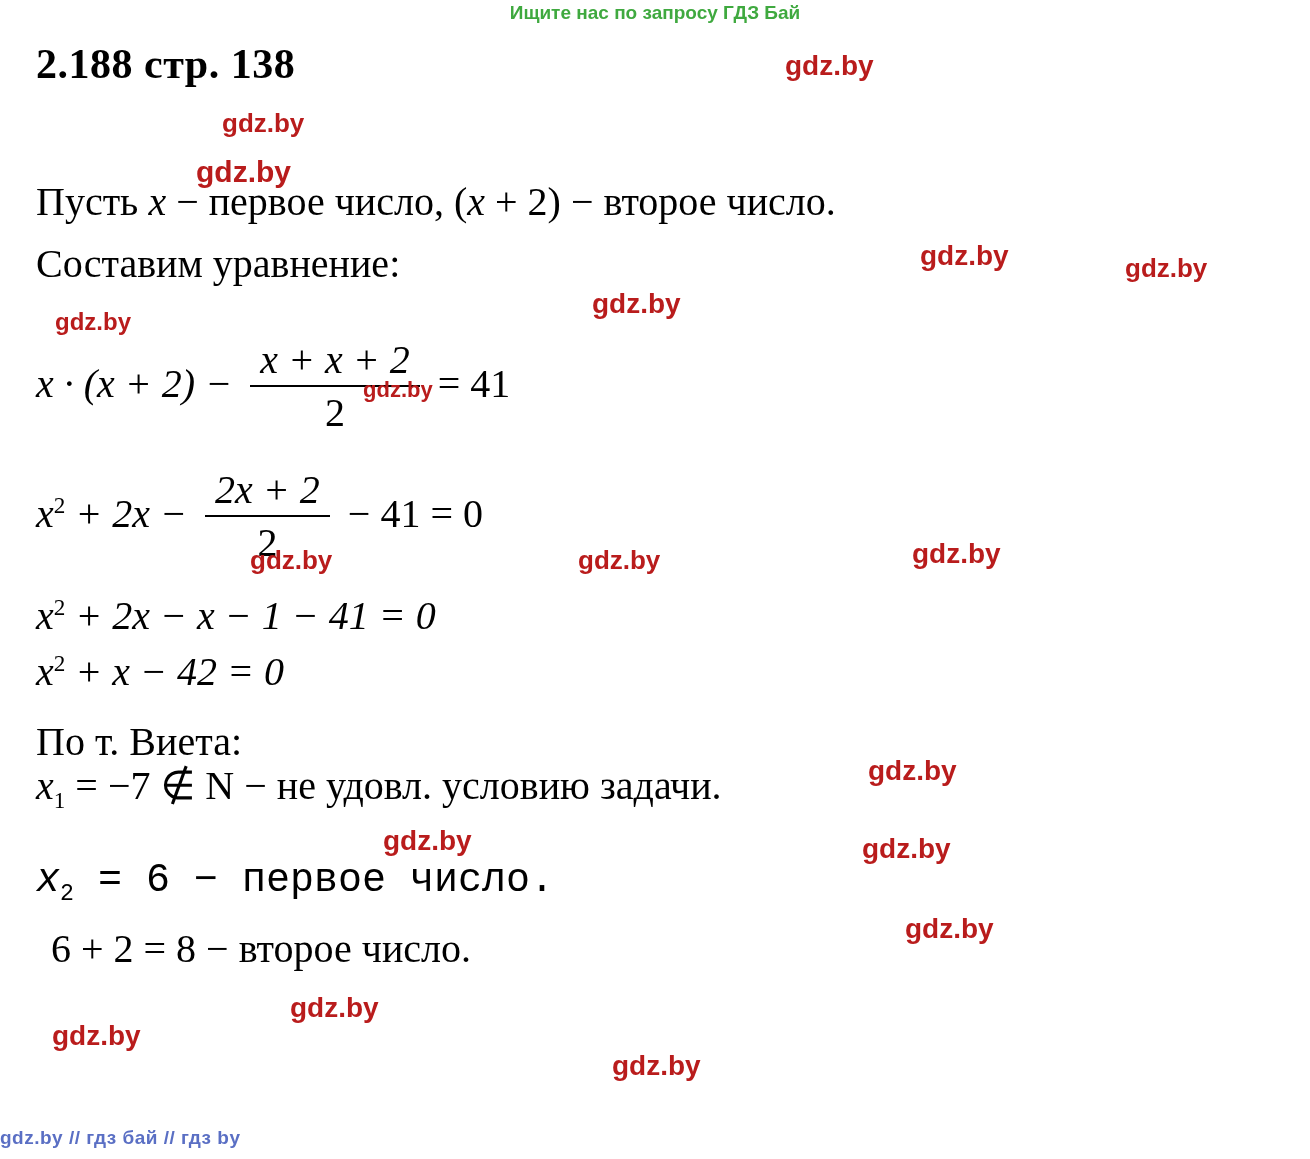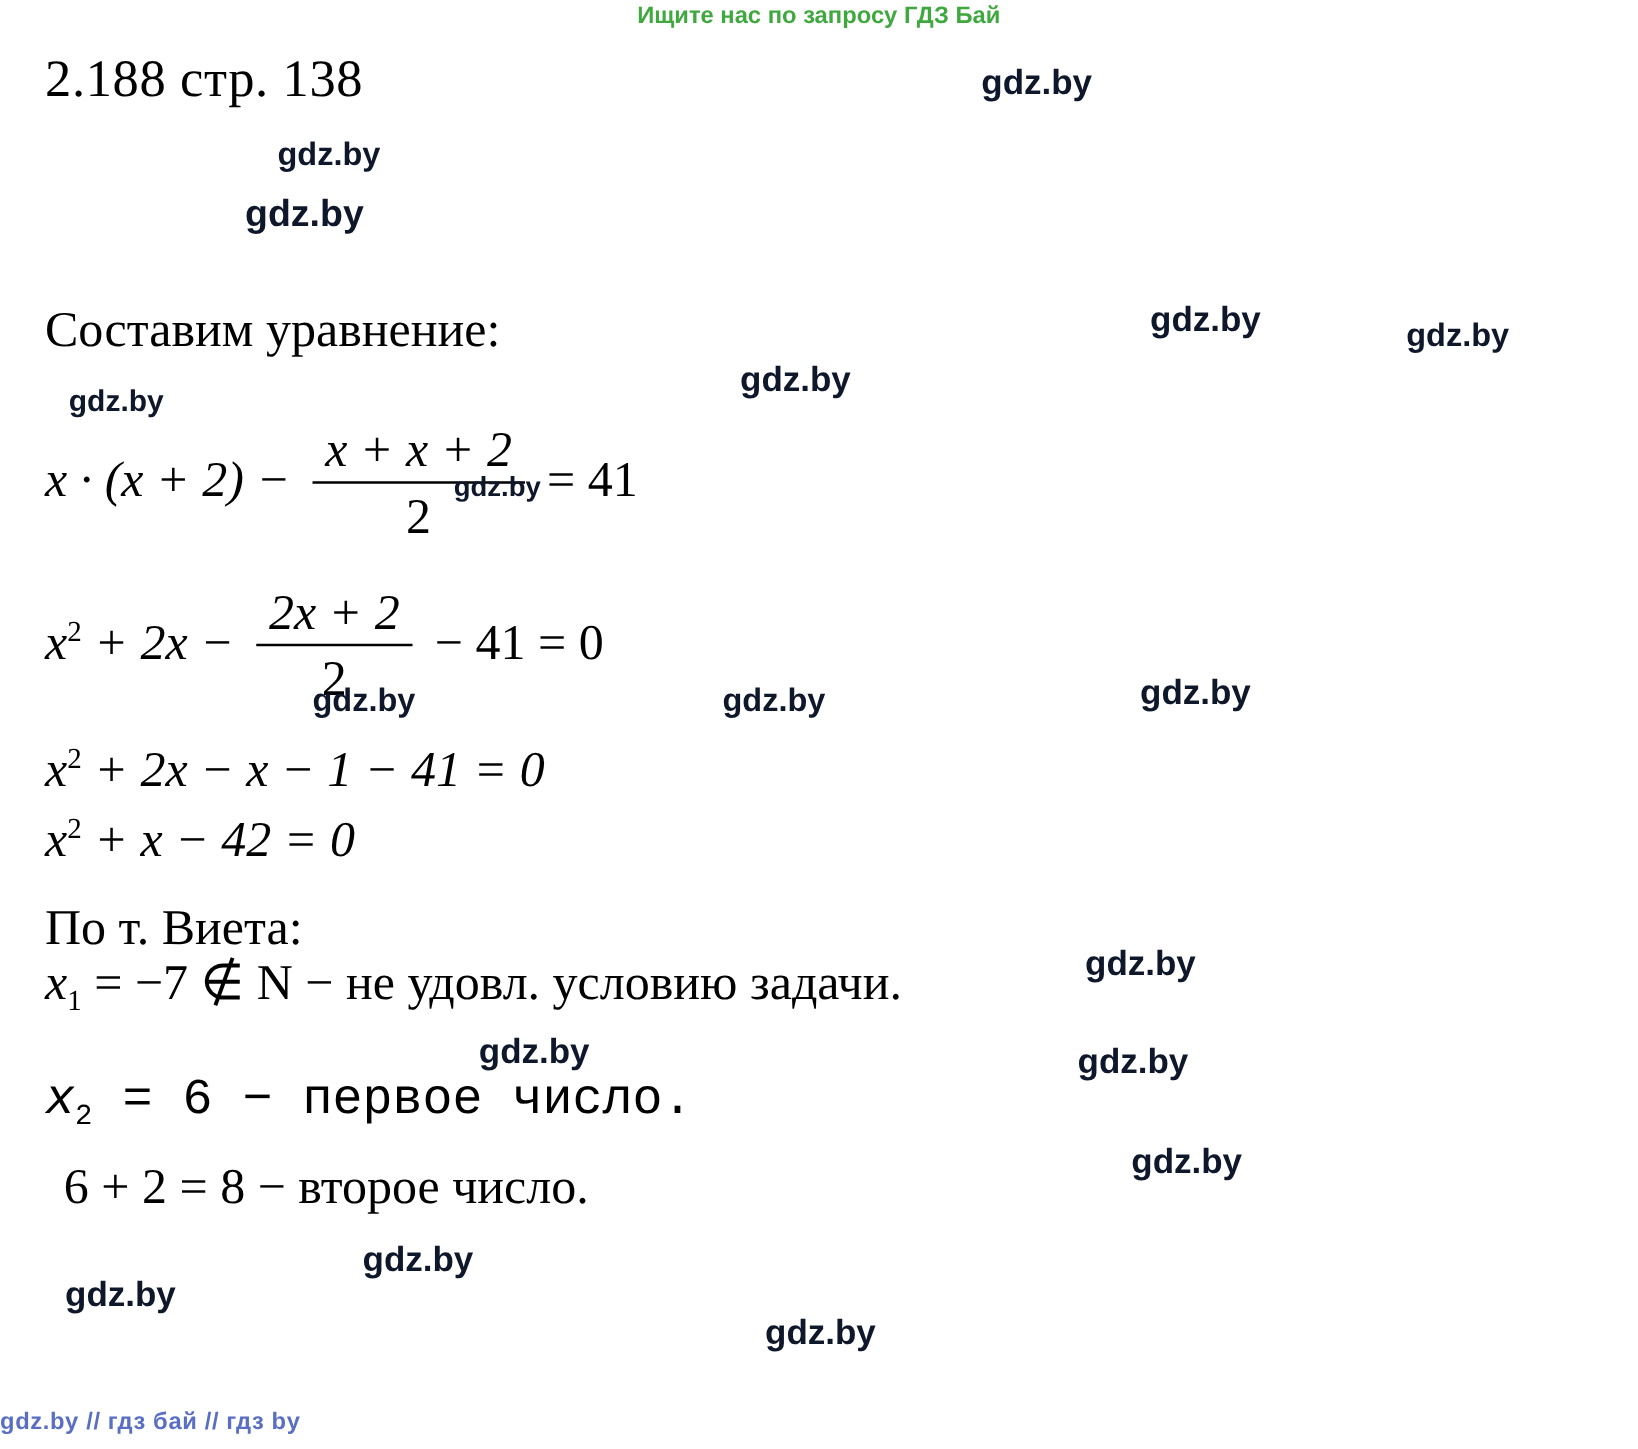--- a/index.html
+++ b/index.html
@@ -12,21 +12,21 @@
     background: #ffffff;
     font-family: "Liberation Serif", serif;
     color: #000000;
     position: relative;
     overflow: hidden;
   }
 
   
   .wm {
     position: absolute;
-    color: #0f172a;
+    color: #b91c1c;
     font-family: "Liberation Sans", sans-serif;
     font-weight: bold;
     white-space: nowrap;
     pointer-events: none;
     user-select: none;
   }
   .wm-top {
     position: absolute;
     top: 2px;
     left: 0;
@@ -56,21 +56,21 @@
     left: 0;
     top: 0;
     width: 1310px;
     height: 1159px;
   }
   .task-title {
     position: absolute;
     left: 36px;
     top: 40px;
     font-size: 42px;
-    font-weight: normal;
+    font-weight: bold;
     font-family: "Liberation Serif", serif;
     letter-spacing: 0.5px;
   }
 
   .line {
     position: absolute;
     font-size: 40px;
     white-space: nowrap;
     font-family: "Liberation Serif", serif;
   }
@@ -122,20 +122,23 @@
 </style>
 </head>
 <body>
 
 <div class="wm-top">Ищите нас по запросу ГДЗ Бай</div>
 
 <div class="content">
 
   <div class="task-title">2.188 стр. 138</div>
 
+  <div class="line" style="left:36px; top:178px;">
+    <span>Пусть </span><span class="it">x</span><span> − первое число, (</span><span class="it">x</span><span> + 2) − второе число.</span>
+  </div>
 
   <div class="line" style="left:36px; top:240px;">Составим уравнение:</div>
 
   <div class="line" style="left:36px; top:338px;">
     <span class="it">x · (x + 2) −</span>
     <span class="frac">
       <span class="num">x + x + 2</span>
       <span class="bar"></span>
       <span class="den">2</span>
     </span>

